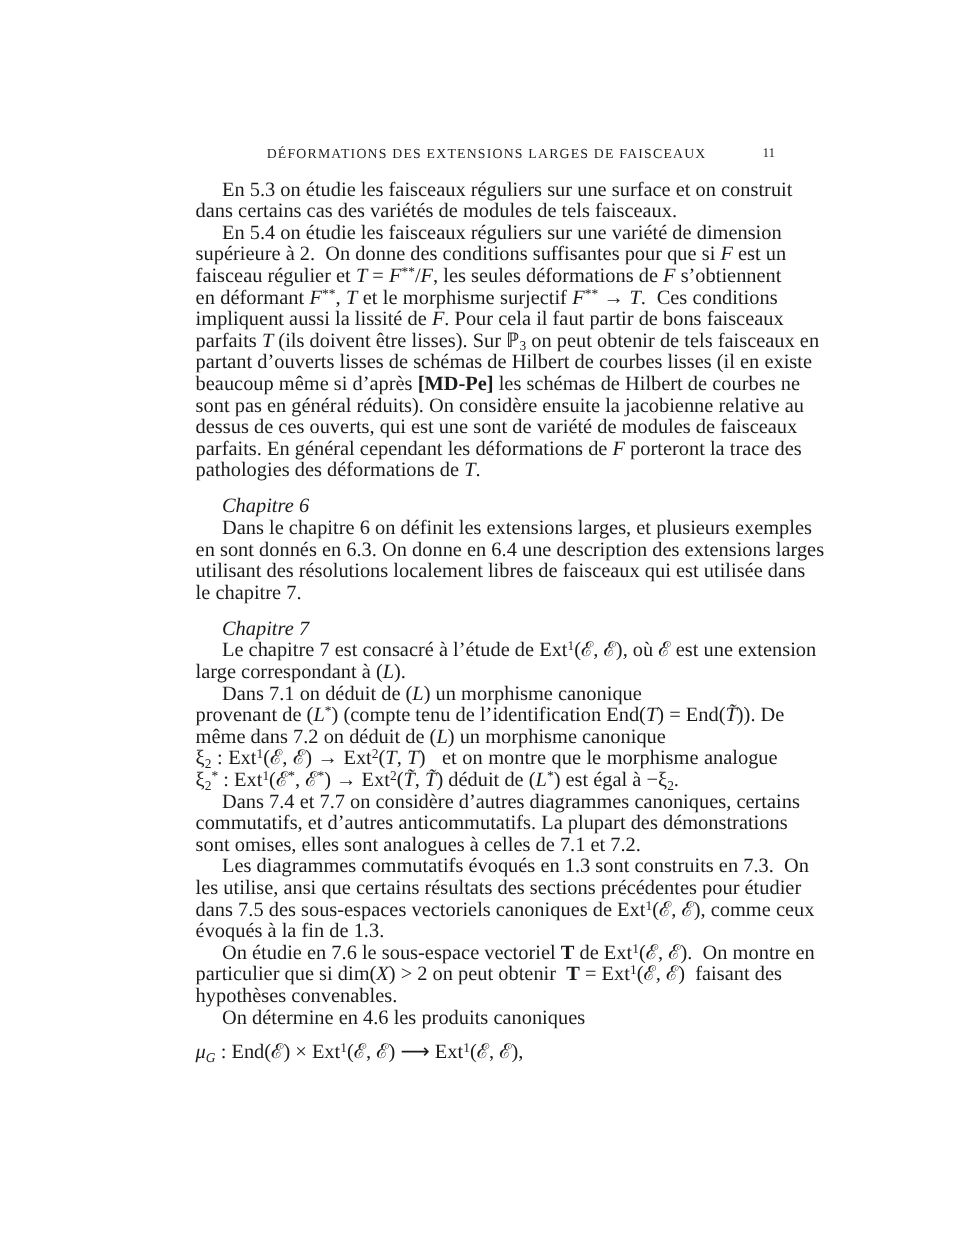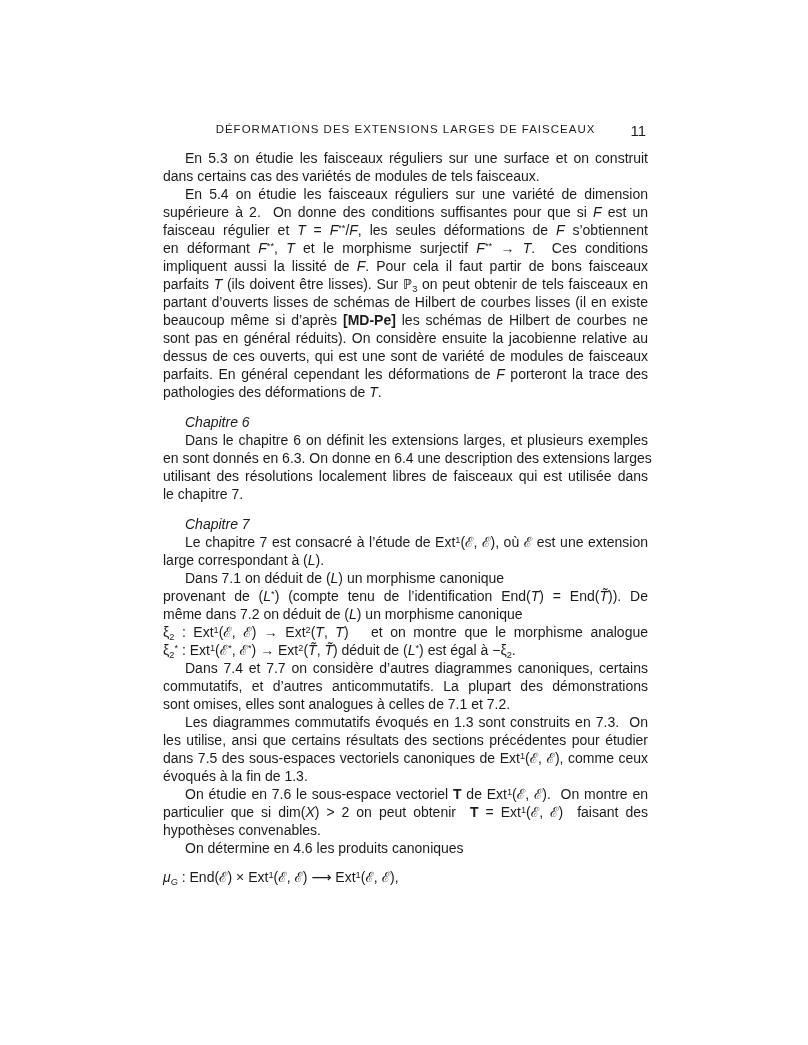--- a/index.html
+++ b/index.html
@@ -9,21 +9,21 @@
     width: 808px;
     height: 1045px;
     overflow: hidden;
   }
   .page {
     position: relative;
     width: 808px;
     height: 1045px;
     background: #ffffff;
     color: #161616;
-    font-family: Liberation Sans, sans-serif;
+    font-family: Liberation Serif, serif;
   }
   .runhead {
     position: absolute;
     left: 163px;
     top: 123px;
     width: 485px;
     height: 16px;
     font-size: 11.5px;
     letter-spacing: 1px;
   }
@@ -32,30 +32,30 @@
     left: 0;
     right: 0;
     text-align: center;
     white-space: nowrap;
     color: #1c1c1c;
   }
   .pagenum {
     position: absolute;
     right: 2px;
     top: -1px;
-    font-size: 15px;
+    font-size: 11px;
     letter-spacing: 0;
     color: #1c1c1c;
   }
   .content {
     position: absolute;
     left: 163px;
     top: 149px;
     width: 485px;
-    font-size: 14px;
+    font-size: 17px;
     line-height: 18px;
     color: #1b1b1b;
   }
   .para { margin: 0; }
   .line {
     text-align: justify;
     text-align-last: justify;
     white-space: nowrap;
   }
   .line.noj {

